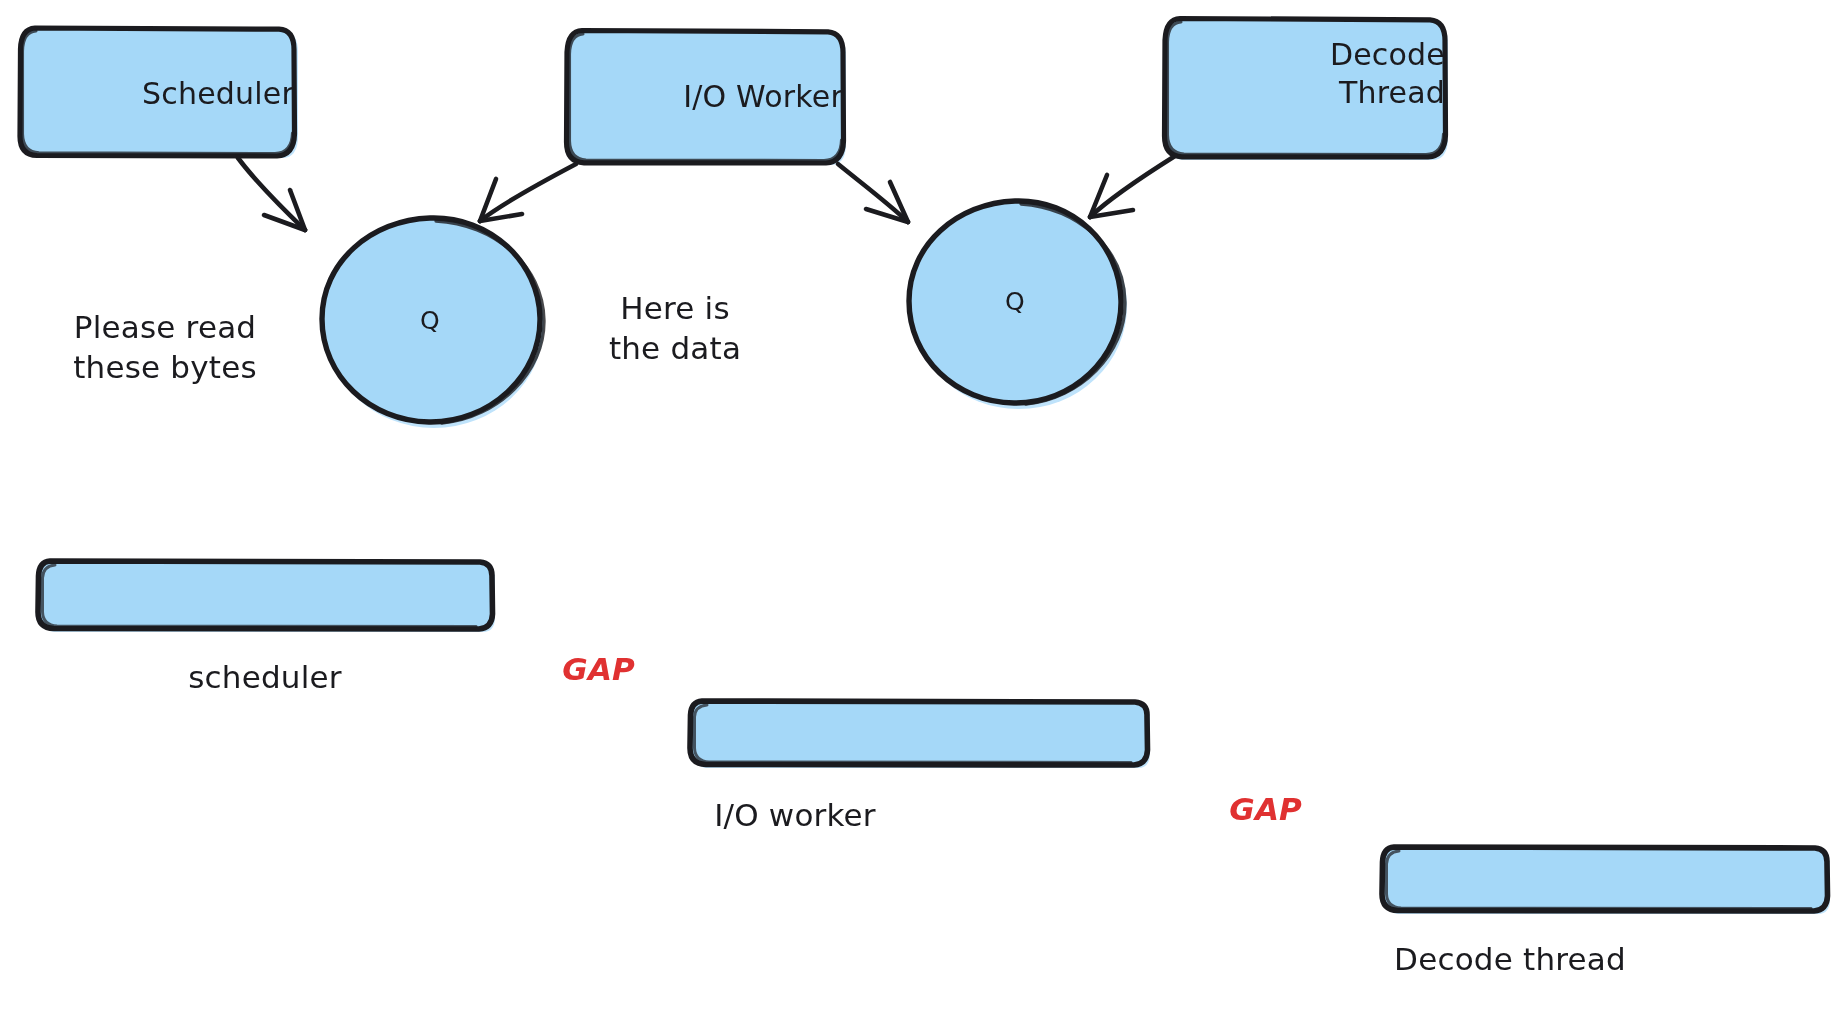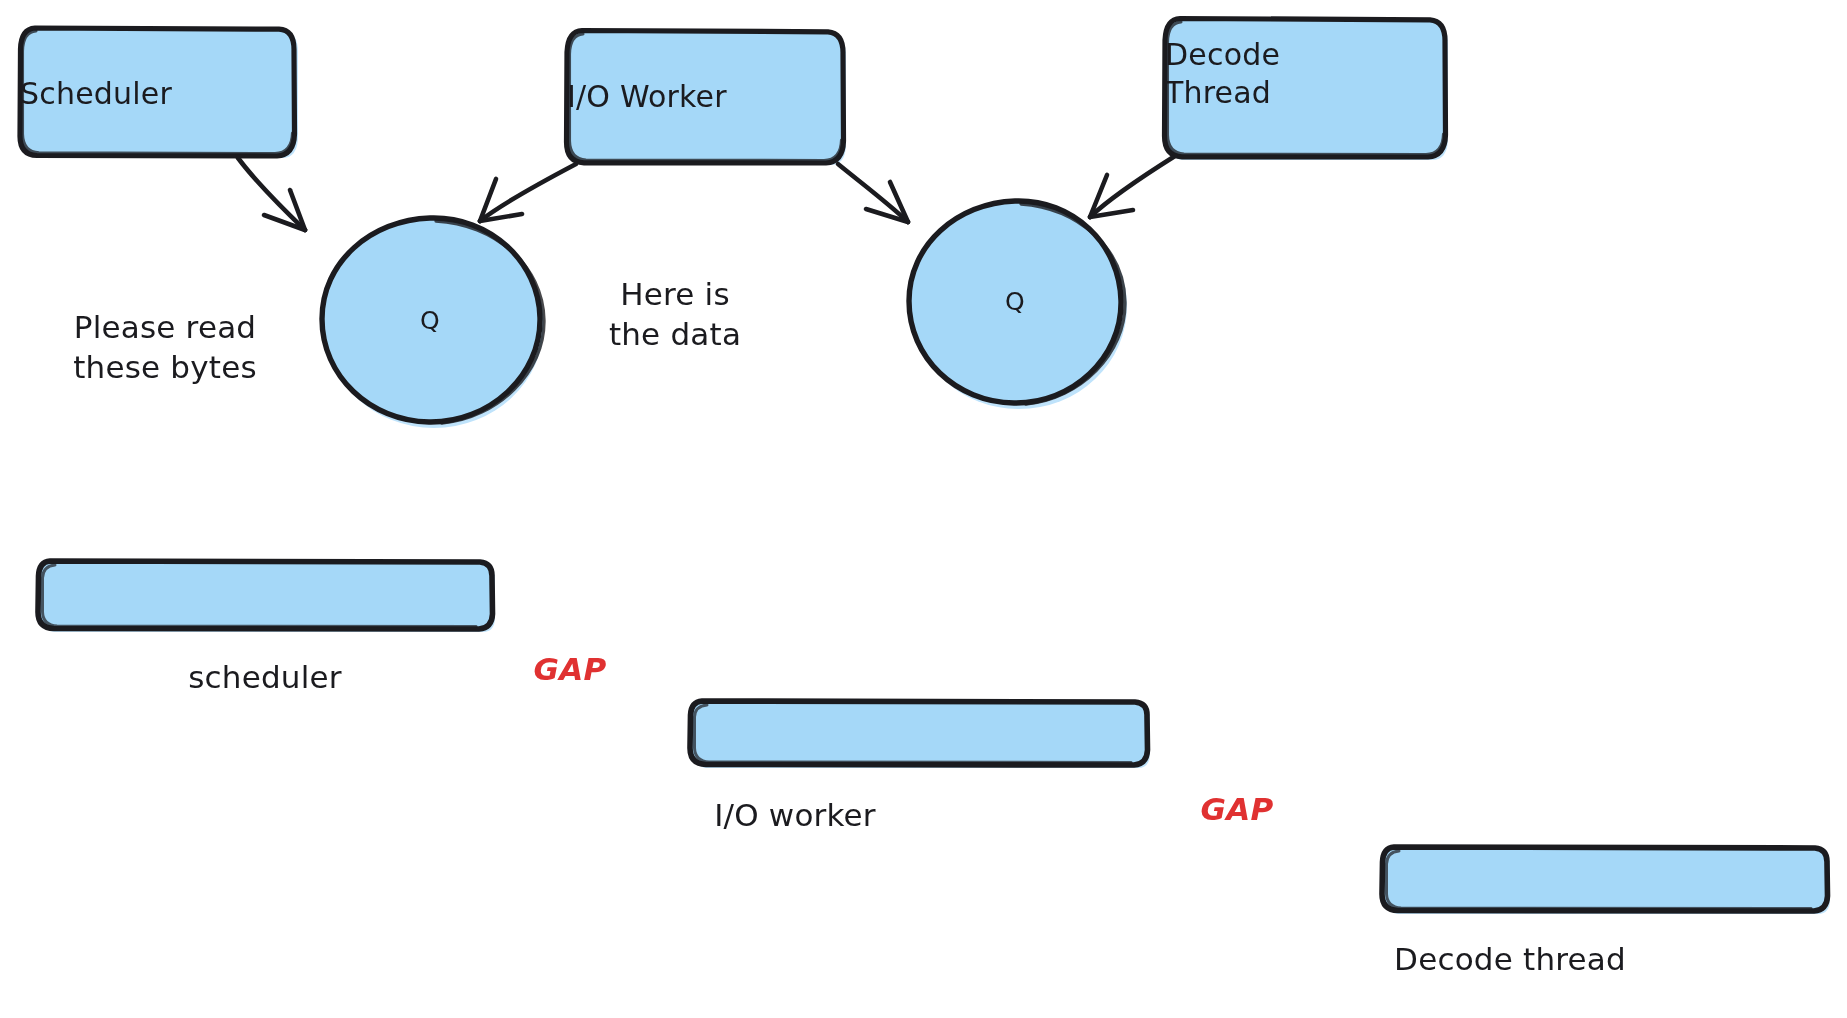--- a/index.html
+++ b/index.html
@@ -46,38 +46,38 @@
     position: absolute;
     font-family: "DejaVu Sans", sans-serif;
     color: #1b1b1f;
     white-space: pre;
     line-height: 1.28;
     letter-spacing: 0.2px;
     user-select: none;
   }
   .node-label {
     font-size: 30px;
-    text-align: left;
+    text-align: right;
     font-weight: 400;
   }
   .queue-label {
     font-size: 25px;
     text-align: center;
   }
   .edge-label {
     font-size: 31px;
     text-align: center;
   }
   .bar-label {
     font-size: 31px;
     text-align: center;
   }
   .gap-label {
     font-size: 31px;
-    text-align: center;
+    text-align: right;
     color: #e03131;
     font-style: italic;
     font-weight: 700;
   }
 </style>
 </head>
 <body>
 
 <div id="canvas">
 
@@ -172,21 +172,21 @@
   <div class="txt node-label" style="left:1165px; top:36px; width:280px;">Decode
 Thread</div>
 
   <div class="txt queue-label" style="left:380px; top:305px; width:100px;">Q</div>
 
   <div class="txt queue-label" style="left:965px; top:286px; width:100px;">Q</div>
 
   <div class="txt edge-label" style="left:40px; top:308px; width:250px;">Please read
 these bytes</div>
 
-  <div class="txt edge-label" style="left:575px; top:275px; width:200px;text-align:center;">Here is
+  <div class="txt edge-label" style="left:575px; top:289px; width:200px;text-align:center;">Here is
 the data</div>
 
   <div class="txt bar-label" style="left:135px; top:658px; width:260px;">scheduler</div>
 
   <div class="txt bar-label" style="left:665px; top:796px; width:260px;">I/O worker</div>
 
   <div class="txt bar-label" style="left:1345px; top:940px; width:330px;">Decode thread</div>
 
   <div class="txt gap-label" style="left:505px; top:650px; width:130px;">GAP</div>
 

